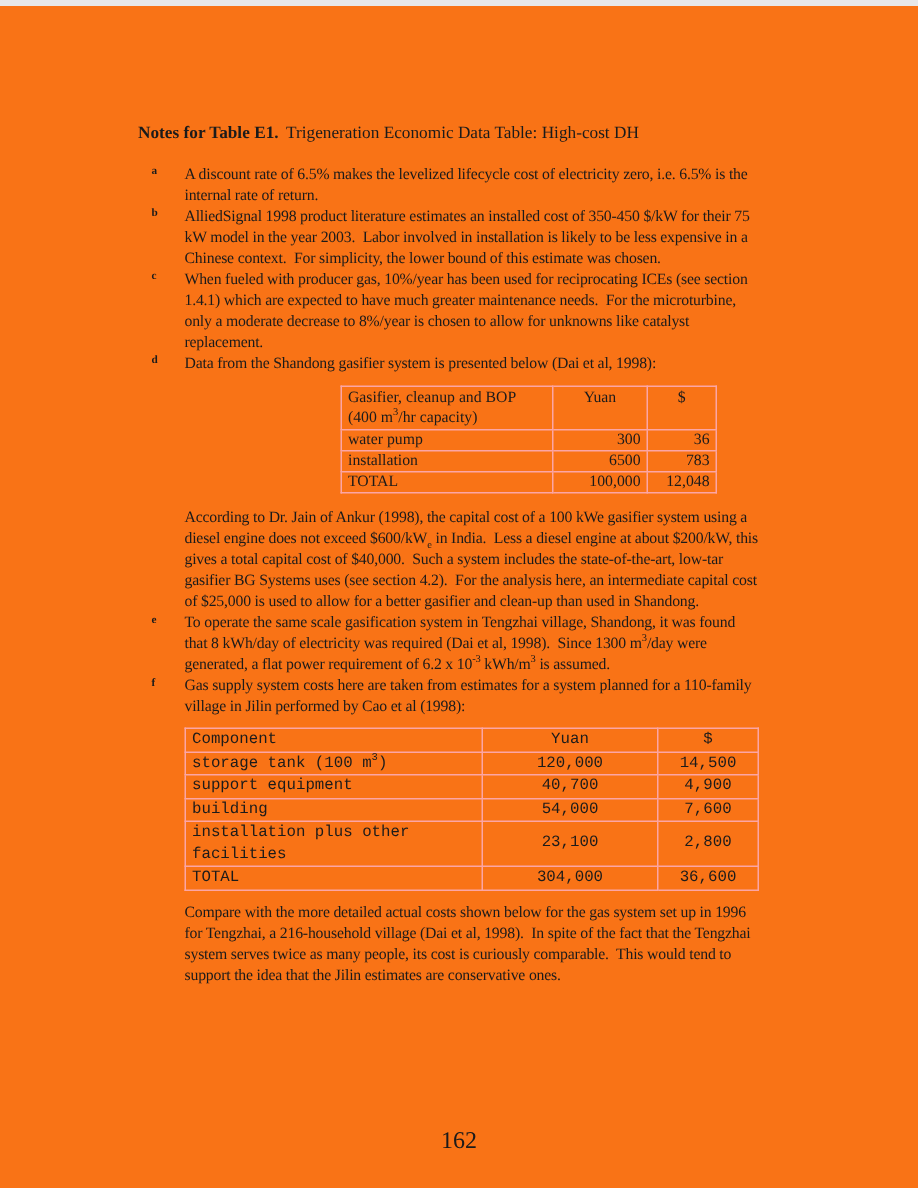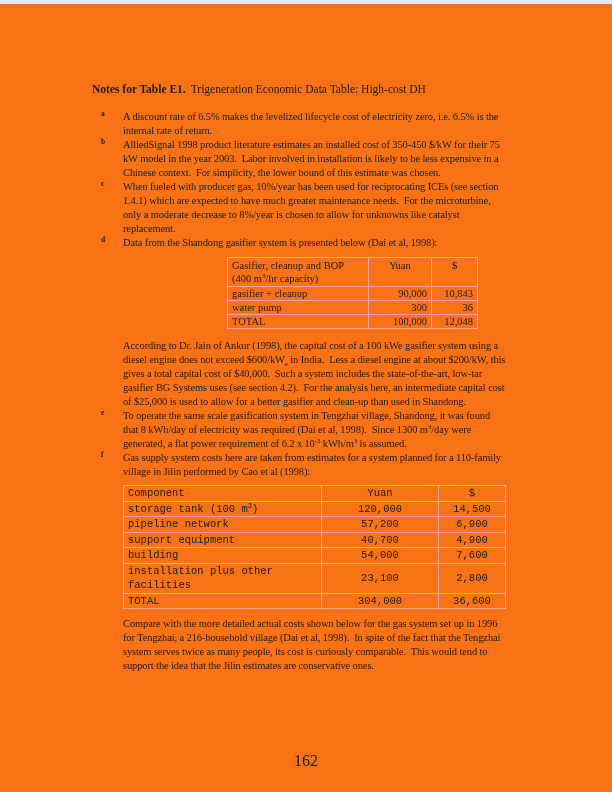--- a/index.html
+++ b/index.html
@@ -119,28 +119,28 @@
           </colgroup>
         <thead>
           <tr>
             <th>Gasifier, cleanup and BOP<br>(400 m<sup>3</sup>/hr capacity)</th>
             <th>Yuan</th>
             <th>$</th>
           </tr>
         </thead>
         <tbody>
             <tr>
-              <td>gasifier + cleanup</td>
-              <td>90,000</td>
-              <td>10,843</td>
-            </tr>
-            <tr>
               <td>water pump</td>
               <td>300</td>
               <td>36</td>
+            </tr>
+            <tr>
+              <td>installation</td>
+              <td>6500</td>
+              <td>783</td>
             </tr>
             <tr>
               <td>TOTAL</td>
               <td>100,000</td>
               <td>12,048</td>
             </tr>
           </tbody>
       </table>
 
       <div class="lines">According to Dr. Jain of Ankur (1998), the capital cost of a 100 kWe gasifier system using a<br>diesel engine does not exceed $600/kW<sub>e</sub> in India.  Less a diesel engine at about $200/kW, this<br>gives a total capital cost of $40,000.  Such a system includes the state-of-the-art, low-tar<br>gasifier BG Systems uses (see section 4.2).  For the analysis here, an intermediate capital cost<br>of $25,000 is used to allow for a better gasifier and clean-up than used in Shandong.</div>
@@ -169,25 +169,20 @@
           <th>$</th>
         </tr>
       </thead>
       <tbody>
           <tr>
             <td>storage tank (100 m<sup>3</sup>)</td>
             <td>120,000</td>
             <td>14,500</td>
           </tr>
           <tr>
-            <td>pipeline network</td>
-            <td>57,200</td>
-            <td>6,900</td>
-          </tr>
-          <tr>
             <td>support equipment</td>
             <td>40,700</td>
             <td>4,900</td>
           </tr>
           <tr>
             <td>building</td>
             <td>54,000</td>
             <td>7,600</td>
           </tr>
           <tr>

